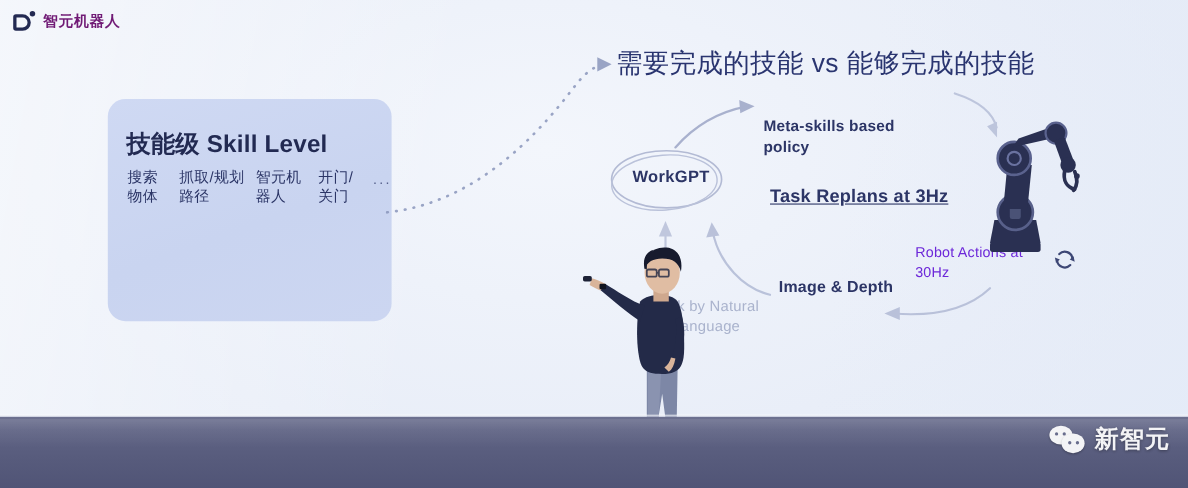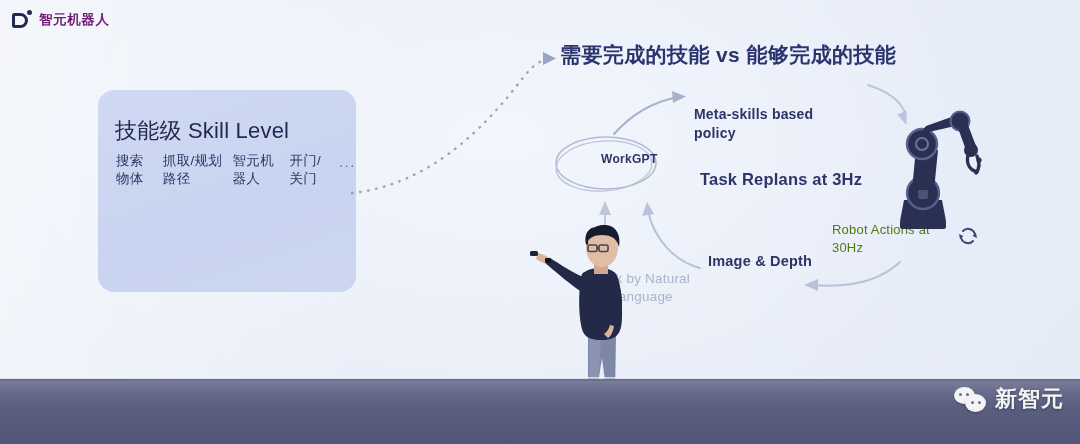--- a/index.html
+++ b/index.html
@@ -59,52 +59,52 @@
   }
 
   
   .skill-card {
     position: absolute; left: 98px; top: 90px; width: 258px; height: 202px;
     background: linear-gradient(160deg, #cfd9f3 0%, #c9d4f0 55%, #ccd6f1 100%);
     border-radius: 16px;
   }
   .skill-title {
     position: absolute; left: 17px; top: 26px;
-    font-size: 22px; font-weight: 400; color: #222a52; letter-spacing: .2px;
+    font-size: 22px; font-weight: 700; color: #222a52; letter-spacing: .2px;
     white-space: nowrap;
   }
   .skill-list {
     position: absolute; left: 18px; top: 62px;
     display: flex; flex-direction: row; gap: 7px;
   }
   .skill-item { font-size: 13.5px; color: #2b3566; letter-spacing: .3px; }
   .skill-ellipsis { font-size: 13px; color: #56608c; letter-spacing: 2px; margin-top: 3px; }
 
   
   .headline {
     position: absolute; left: 560px; top: 41px;
-    font-size: 21px; font-weight: 700; color: #2a3570; letter-spacing: .4px;
+    font-size: 24px; font-weight: 400; color: #2a3570; letter-spacing: .4px;
     white-space: nowrap;
   }
 
   
   .svg-layer {
     position: absolute; left: 0; top: 0; width: 1080px; height: 379px;
     overflow: visible;
   }
 
   
   .lbl { position: absolute; color: #2c3566; letter-spacing: .2px; }
   .lbl-meta { left: 694px; top: 105px; font-size: 14px; font-weight: 600; line-height: 1.35; width: 130px; }
-  .lbl-workgpt { left: 601px; top: 152px; font-size: 12px; font-weight: 700; letter-spacing: .3px; }
-  .lbl-replans { left: 700px; top: 170px; font-size: 16.5px; font-weight: 600; white-space: nowrap; }
+  .lbl-workgpt { left: 575px; top: 152px; font-size: 15px; font-weight: 700; letter-spacing: .3px; }
+  .lbl-replans { left: 700px; top: 170px; font-size: 16.5px; font-weight: 600; white-space: nowrap; text-decoration: underline; }
   .lbl-imgdepth { left: 708px; top: 252px; font-size: 14.5px; font-weight: 600; line-height: 1.35; text-align: right; }
   .lbl-robotact {
     left: 832px; top: 221px; font-size: 13px; font-weight: 500; line-height: 1.35;
-    color: #4d7c0f; width: 120px;
+    color: #6d28d9; width: 120px;
   }
   .lbl-tasklang {
     left: 562px; top: 270px; font-size: 13.5px; font-weight: 500; line-height: 1.35;
     color: #aab3cd; width: 160px; text-align: center;
   }
 
   
   .robot { position: absolute; left: 876px; top: 108px; width: 112px; height: 132px; }
 
   

